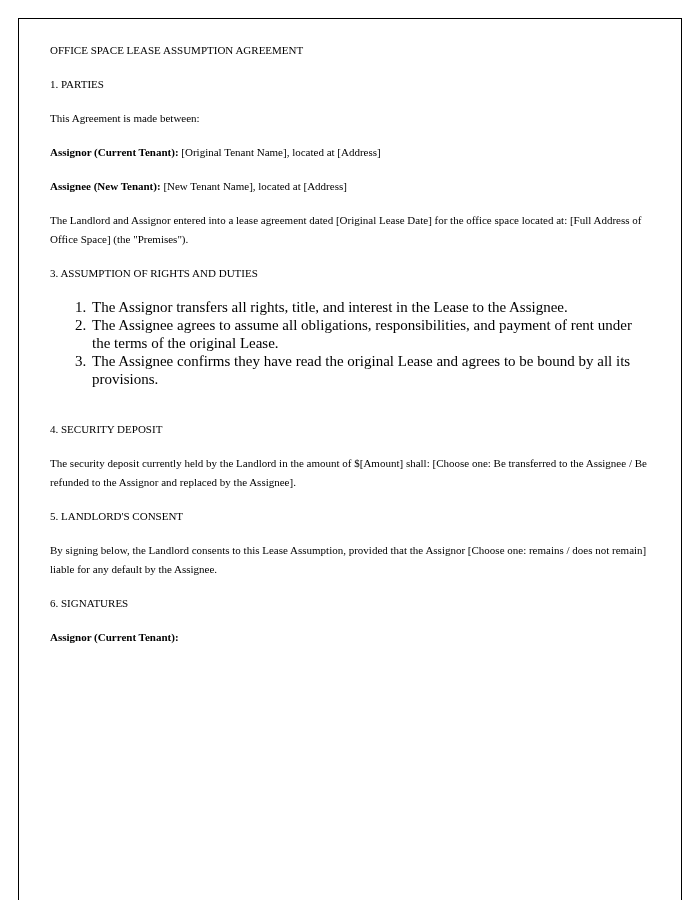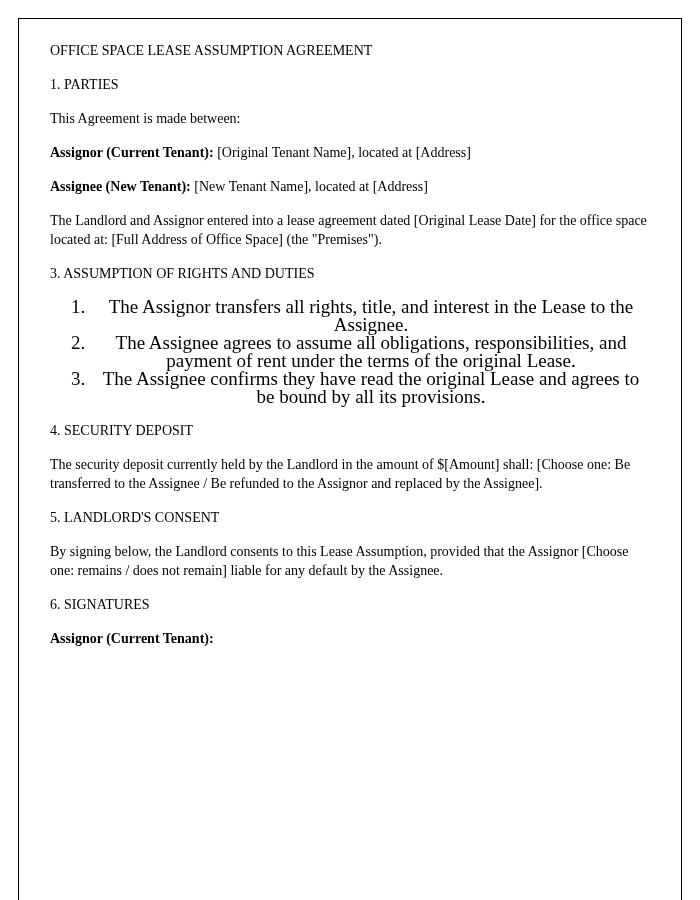--- a/index.html
+++ b/index.html
@@ -22,43 +22,42 @@
     width: 600px;
     min-height: 920px;
     border: 1px solid #000000;
     padding: 22px 31px 30px 31px;
     box-sizing: content-box;
     background: #ffffff;
   }
   .doc-frame p,
   .doc-frame h1,
   .doc-frame h2 {
-    font-size: 14px;
+    font-size: 11px;
     line-height: 19px;
     margin: 0 0 15px 0;
     font-weight: normal;
   }
   .doc-title {
     font-weight: bold;
     font-size: 15px;
     margin-bottom: 16px;
   }
   .sec-heading {
     font-weight: bold;
     margin-top: 18px;
   }
   .bold-label {
     font-weight: bold;
   }
   ol.num-list {
-    margin: 0 0 15px 0;
+    margin: 0 0 32px 0;
     padding-left: 40px;
-    font-size: 19px;
+    font-size: 15px;
     line-height: 18px;
-    text-align: center;
   }
   ol.num-list li {
     margin: 0 0 0 0;
     padding-left: 2px;
   }
 </style>
 </head>
 <body>
 
 <div class="doc-frame">

